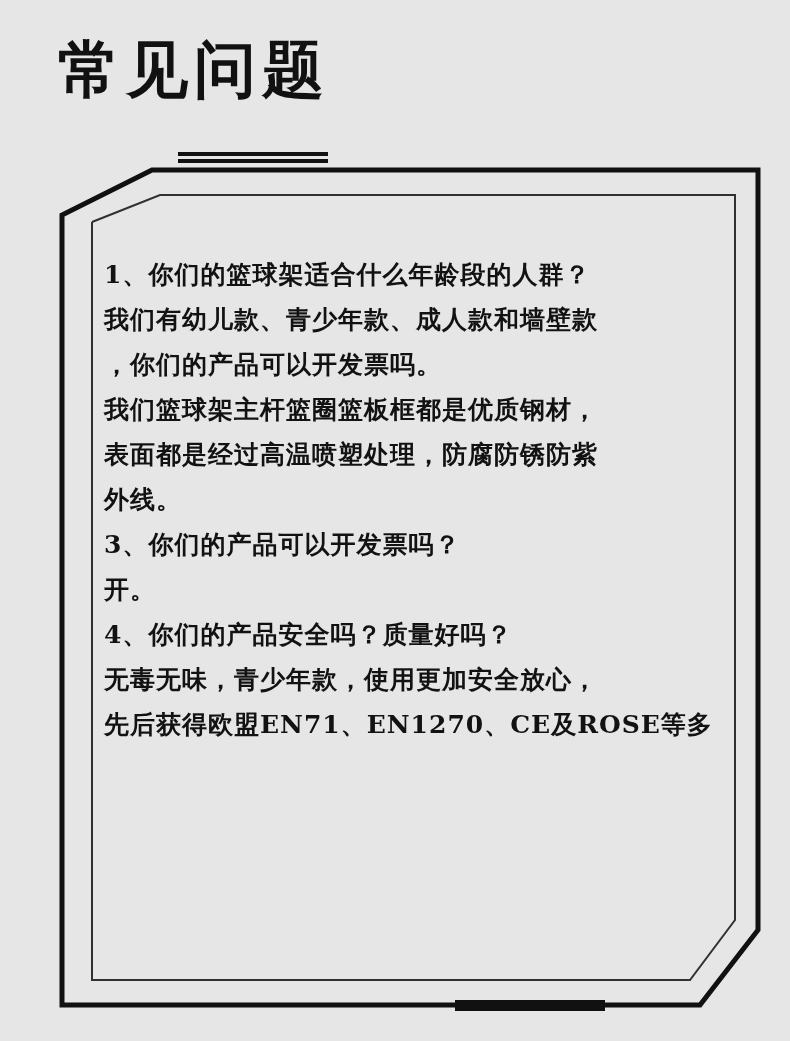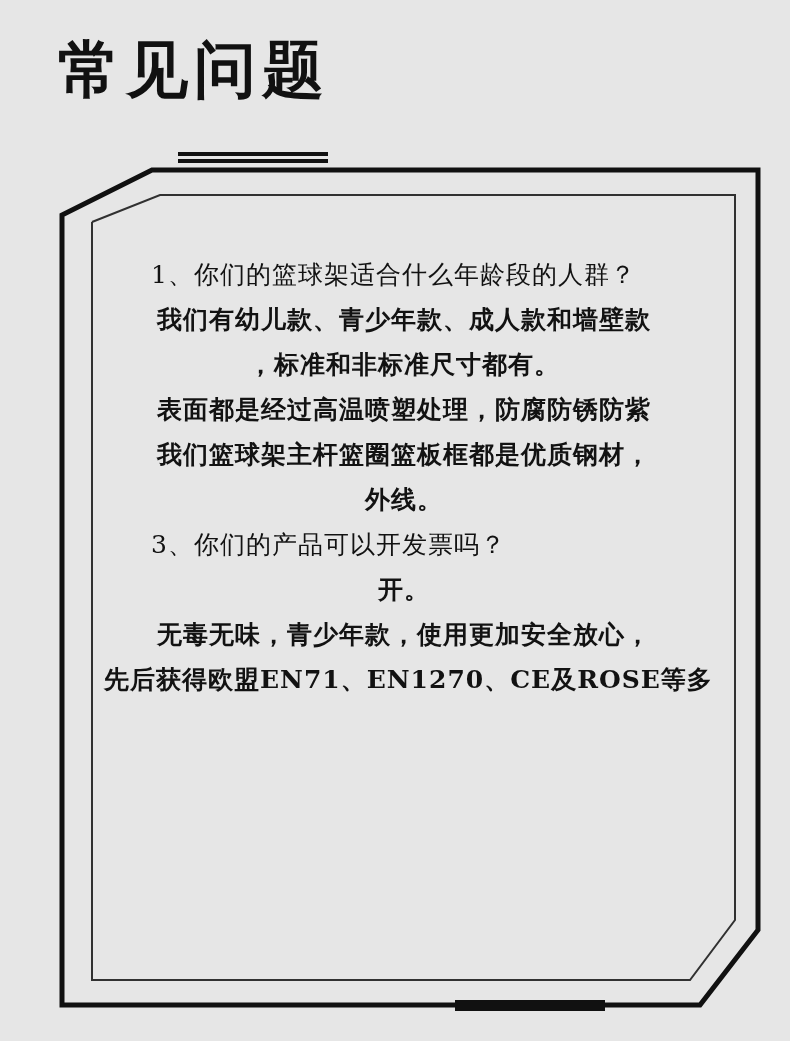--- a/index.html
+++ b/index.html
@@ -73,26 +73,24 @@
   .qa-line {
     font-family: "DejaVu Serif", "Liberation Serif", serif;
     font-size: 25px;
     font-weight: 700;
     color: #121212;
     line-height: 45px;
     letter-spacing: 1px;
     white-space: nowrap;
   }
   .q {
-    font-weight: 400;
-    margin-left: 47px;
+    font-weight: 700;
   }
   .a {
     font-weight: 700;
-    text-align: center;
   }
 </style>
 </head>
 <body>
 
 <div class="page">
 
   <div class="title">常见问题</div>
 
   <div class="title-rule">
@@ -107,26 +105,27 @@
     <polyline points="92,222 160,195 735,195 735,920 690,980 92,980 92,222" fill="none" stroke="#111111" stroke-width="2" opacity="0.85"></polyline>
 
     <rect x="455" y="1000" width="150" height="4" fill="#111111"></rect>
     <rect x="455" y="1007" width="150" height="4" fill="#111111"></rect>
   </svg>
 
   <div class="content">
 
     <div class="qa-line q">1、你们的篮球架适合什么年龄段的人群？</div>
     <div class="qa-line a">我们有幼儿款、青少年款、成人款和墙壁款</div>
-    <div class="qa-line a">，标准和非标准尺寸都有。</div>
+    <div class="qa-line a">，你们的产品可以开发票吗。</div>
 
+    <div class="qa-line a">我们篮球架主杆篮圈篮板框都是优质钢材，</div>
     <div class="qa-line a">表面都是经过高温喷塑处理，防腐防锈防紫</div>
-    <div class="qa-line a">我们篮球架主杆篮圈篮板框都是优质钢材，</div>
     <div class="qa-line a">外线。</div>
 
     <div class="qa-line q">3、你们的产品可以开发票吗？</div>
     <div class="qa-line a">开。</div>
 
+    <div class="qa-line q">4、你们的产品安全吗？质量好吗？</div>
     <div class="qa-line a">无毒无味，青少年款，使用更加安全放心，</div>
     <div class="qa-line a">先后获得欧盟EN71、EN1270、CE及ROSE等多</div>
 
   </div>
 </div>
 
 </body></html>

